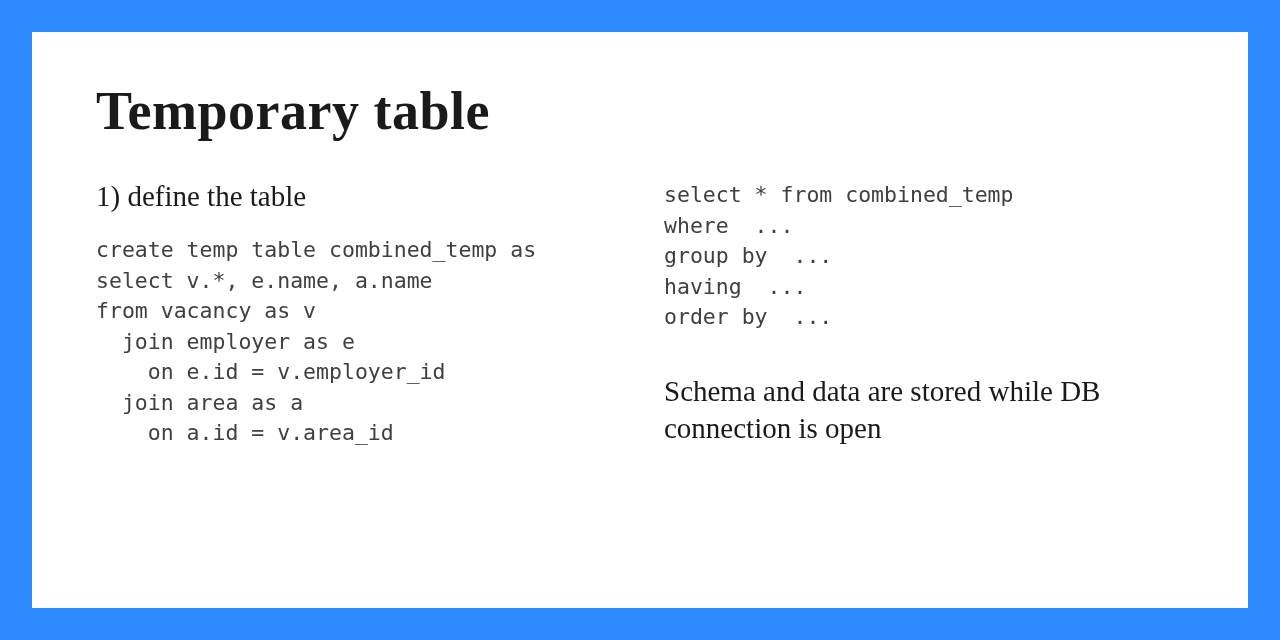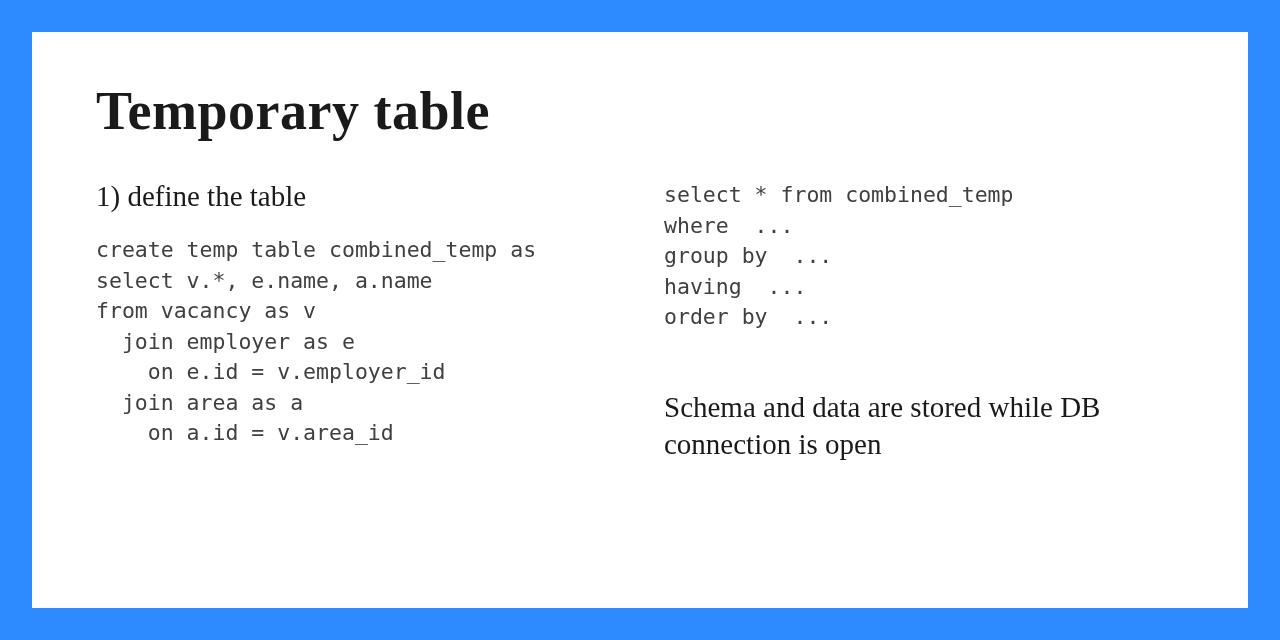--- a/index.html
+++ b/index.html
@@ -42,21 +42,21 @@
     .code {
       font-family: "Menlo", "Consolas", "DejaVu Sans Mono", "Liberation Mono", monospace;
       font-size: 21.5px;
       line-height: 1.42;
       white-space: pre;
       color: #404040;
       font-weight: 400;
     }
     .note {
       font-size: 29px;
-      margin-top: 56px;
+      margin-top: 40px;
       line-height: 1.3;
     }
   </style>
 </head>
 <body>
 
 <div class="slide">
   <h1 class="title">Temporary table</h1>
   <div class="columns">
     <div class="col">

